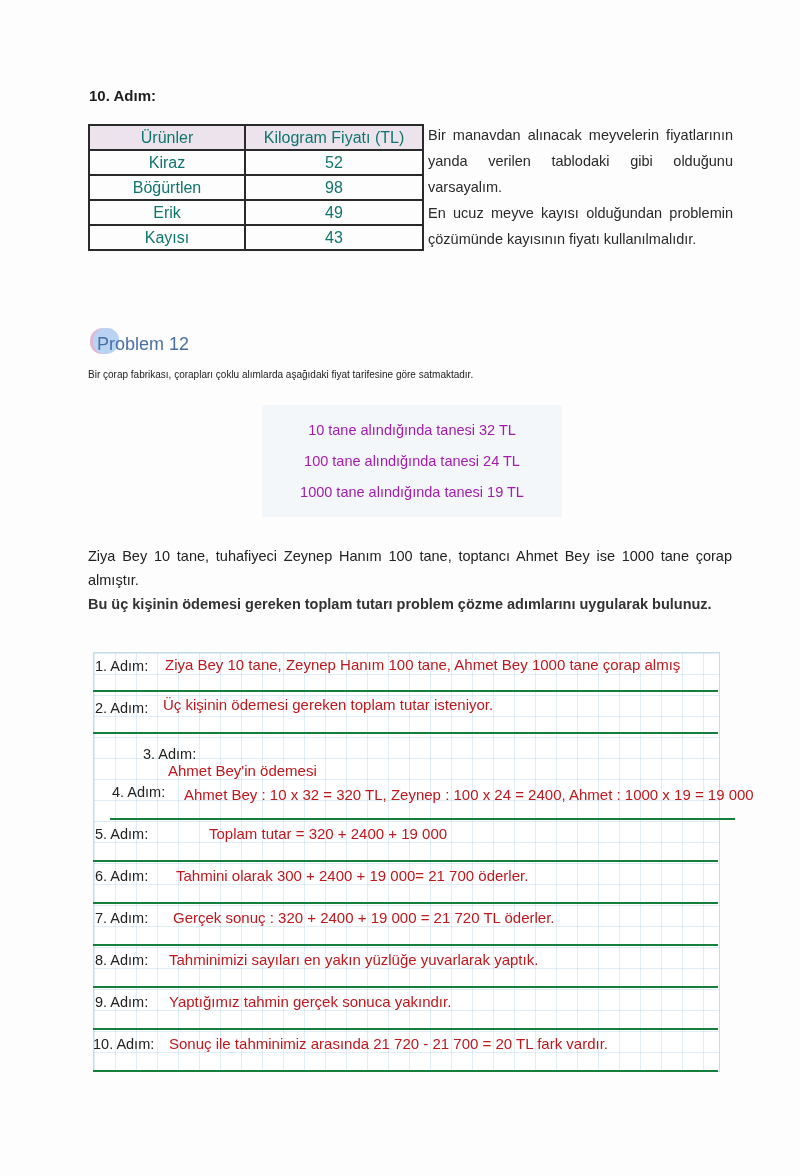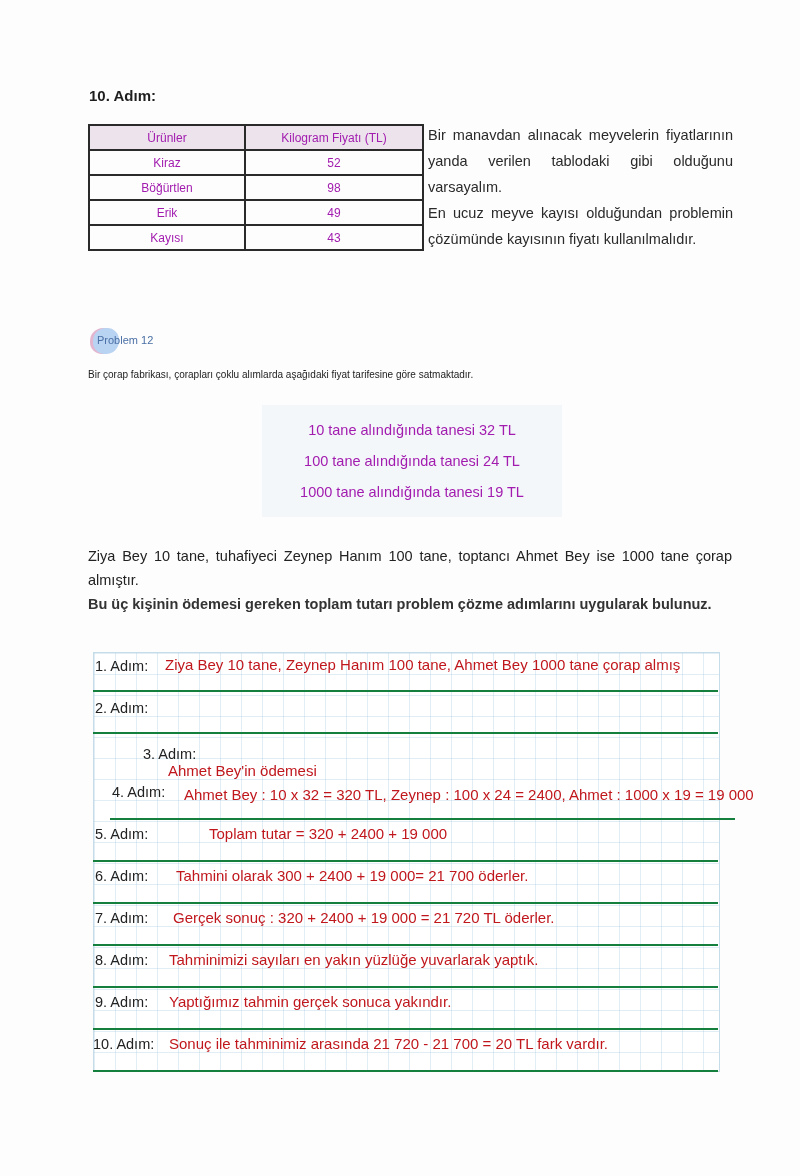--- a/index.html
+++ b/index.html
@@ -3,34 +3,34 @@
 <meta charset="utf-8">
 <style>
   html, body { margin:0; padding:0; }
   body {
     width:800px; height:1176px; background:#fdfdfd; position:relative; overflow:hidden;
     font-family:"Liberation Sans", sans-serif; color:#222;
   }
   .abs { position:absolute; }
   .step-heading { left:89px; top:87px; font-weight:bold; font-size:15px; color:#1e1e1e; }
   table.prices {
-    left:88px; top:124px; border-collapse:collapse; font-size:12px; color:#a21caf;
+    left:88px; top:124px; border-collapse:collapse; font-size:16px; color:#0f766e;
   }
   table.prices td, table.prices th {
     border:2px solid #2a2a2a; text-align:center; padding:0; height:23px; font-weight:normal;
   }
   table.prices th { background:#ece3ec; }
   table.prices .c1 { width:154px; }
   table.prices .c2 { width:176px; }
   .side-text {
     left:428px; top:122px; width:305px; font-size:14.5px; line-height:26px; color:#2a2a2a;
     text-align:justify;
   }
   .side-text p { margin:0; }
-  .problem-badge { left:97px; top:334px; font-size:11px; color:#4a6fa5; }
+  .problem-badge { left:97px; top:334px; font-size:18px; color:#4a6fa5; }
   .problem-badge .blob {
     position:absolute; left:-4px; top:-6px; width:26px; height:26px; border-radius:50% 45% 50% 45%;
     background:#b9d3f2; box-shadow:-3px 0 0 #e3b6cf; z-index:-1;
   }
   .problem-badge span.lbl { position:relative; }
   .intro { left:88px; top:369px; font-size:10px; color:#222; }
   .tariff {
     left:262px; top:405px; width:300px; height:112px; background:#f4f7fa;
     font-size:14.5px; color:#a21caf;
   }
@@ -109,20 +109,21 @@
 </div>
 
 <div class="abs grid-box"></div>
 
 <div class="step-row" style="top:652px;height:38px;">
   <span class="step-label" style="top:6px;">1. Adım:</span>
   <span class="step-text" style="left:72px;top:4px;">Ziya Bey 10 tane, Zeynep Hanım 100 tane, Ahmet Bey 1000 tane çorap almış</span>
 </div>
 <div class="step-row" style="top:690px;height:42px;">
   <span class="step-label" style="top:10px;">2. Adım:</span>
+  <span class="step-text" style="left:70px;top:6px;">Üç kişinin ödemesi gereken toplam tutar isteniyor.</span>
 </div>
 <div class="step-row" style="top:732px;height:42px;border-bottom:none;">
   <span class="step-label" style="top:14px;margin-left:48px;">3. Adım:</span>
   <span class="step-text" style="left:75px;top:30px;">Ahmet Bey'in ödemesi</span>
 </div>
 <div class="step-row" style="top:778px;height:40px;margin-left:17px;">
   <span class="step-label" style="top:6px;">4. Adım:</span>
   <span class="step-text" style="left:74px;top:8px;">Ahmet Bey : 10 x 32 = 320 TL, Zeynep : 100 x 24 = 2400, Ahmet : 1000 x 19 = 19 000</span>
 </div>
 <div class="step-row" style="top:818px;height:42px;">

